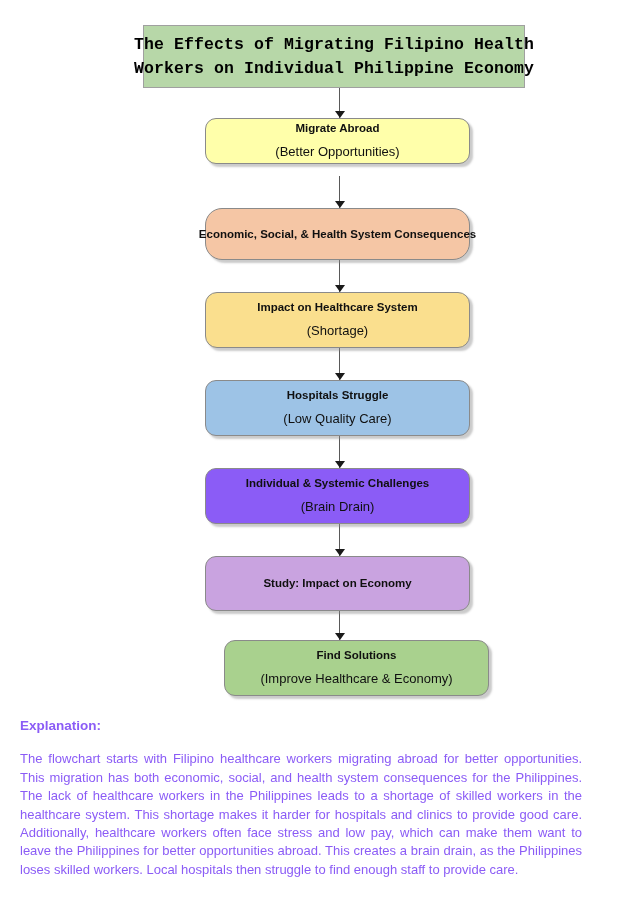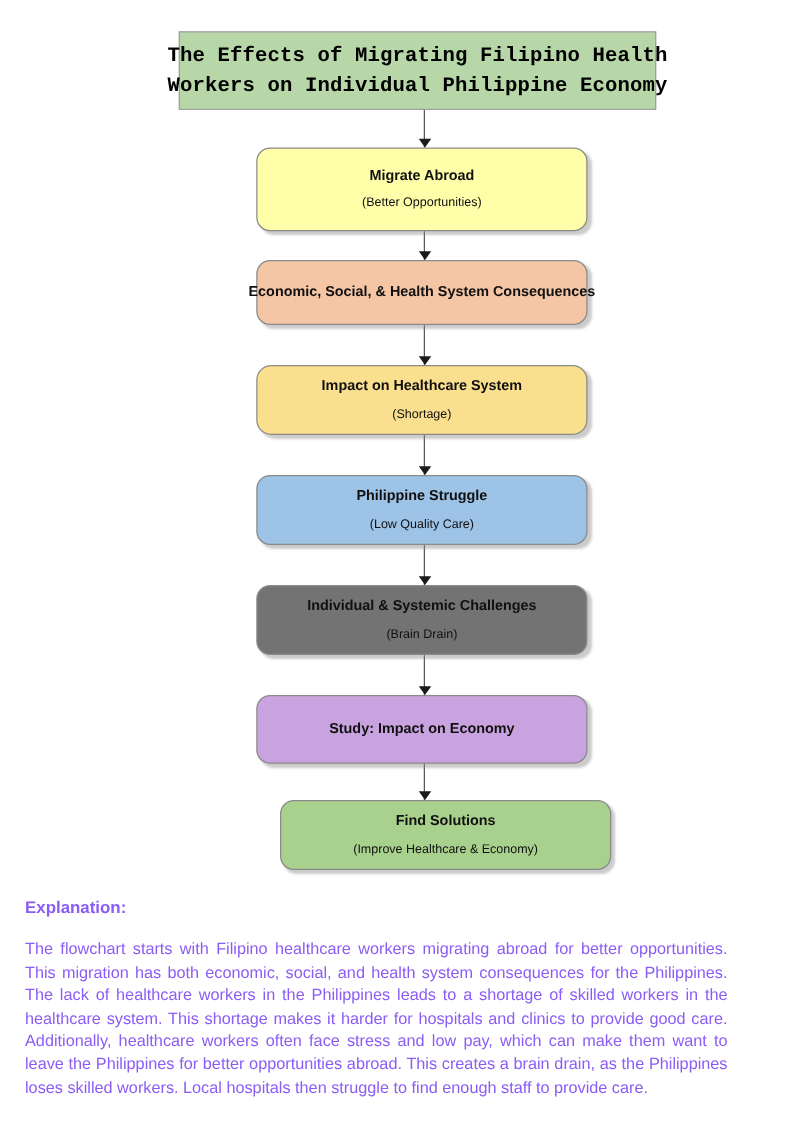--- a/index.html
+++ b/index.html
@@ -63,31 +63,31 @@
     text-align: center;
   }
   .node .primary {
     font-size: 11.5px;
     font-weight: bold;
     color: #101010;
     line-height: 1.3;
     white-space: nowrap;
   }
   .node .secondary {
-    font-size: 10px;
+    font-size: 13px;
     font-weight: normal;
     color: #101010;
     line-height: 1.3;
     margin-top: 8px;
     white-space: nowrap;
   }
   .node.single .primary { margin: 0; }
 
   
-  #node-0 { top: 118px;  height: 67px; }
+  #node-0 { top: 118px;  height: 46px; }
   #node-1 { top: 208px;  height: 52px; }
   #node-2 { top: 292px;  height: 56px; border-radius: 12px; }
   #node-3 { top: 380px;  height: 56px; }
   #node-4 { top: 468px;  height: 56px; }
   #node-5 { top: 556px;  height: 55px; }
   #node-6 { top: 640px;  height: 56px; margin-left: 19px; }
 
   
   .connector {
     position: absolute;
@@ -182,35 +182,35 @@
   <div class="connector" id="conn-6">
     <div class="shaft" style="background: rgb(89, 89, 89);"></div>
     <div class="head" style="border-top-color: rgb(26, 26, 26);"></div>
   </div>
 
   <div class="node" id="node-0" style="background: rgb(255, 255, 170);">
     <div class="primary">Migrate Abroad</div>
     <div class="secondary">(Better Opportunities)</div>
   </div>
 
-  <div class="node single" id="node-1" style="background: rgb(245, 198, 165);">
+  <div class="node single" id="node-1" style="background: rgb(245, 198, 165); border-radius: 17px;">
     <div class="primary">Economic, Social, &amp; Health System Consequences</div>
   </div>
 
   <div class="node" id="node-2" style="background: rgb(250, 223, 142);">
     <div class="primary">Impact on Healthcare System</div>
     <div class="secondary">(Shortage)</div>
   </div>
 
   <div class="node" id="node-3" style="background: rgb(157, 195, 230);">
-    <div class="primary">Philippine Struggle</div>
+    <div class="primary">Hospitals Struggle</div>
     <div class="secondary">(Low Quality Care)</div>
   </div>
 
-  <div class="node" id="node-4" style="background: #737373;">
+  <div class="node" id="node-4" style="background: #8b5cf6;">
     <div class="primary">Individual &amp; Systemic Challenges</div>
     <div class="secondary">(Brain Drain)</div>
   </div>
 
   <div class="node single" id="node-5" style="background: rgb(201, 163, 224);">
     <div class="primary">Study: Impact on Economy</div>
   </div>
 
   <div class="node" id="node-6" style="background: rgb(169, 209, 142);">
     <div class="primary">Find Solutions</div>

